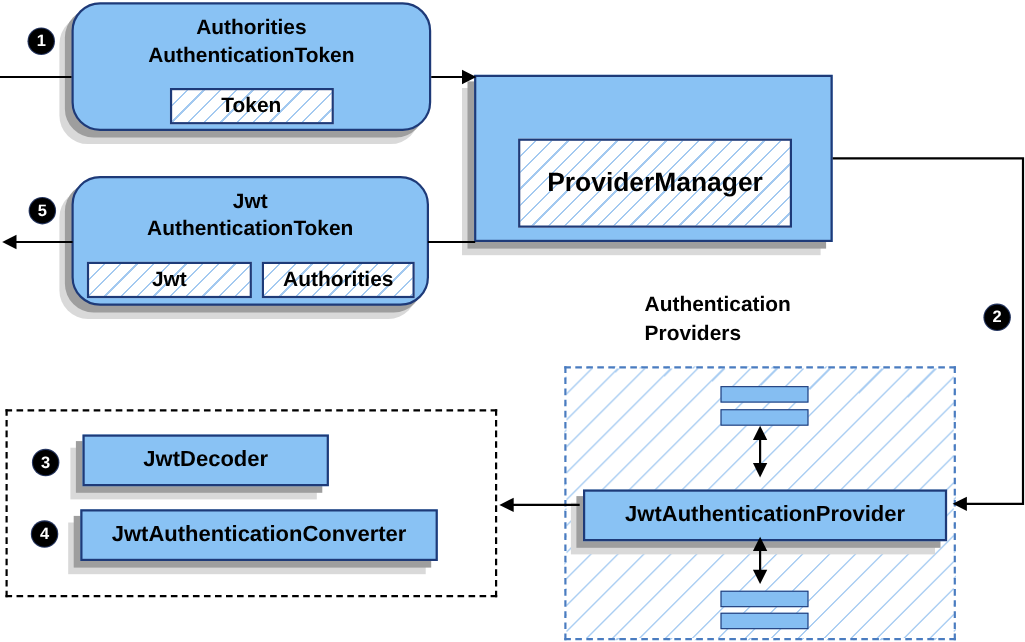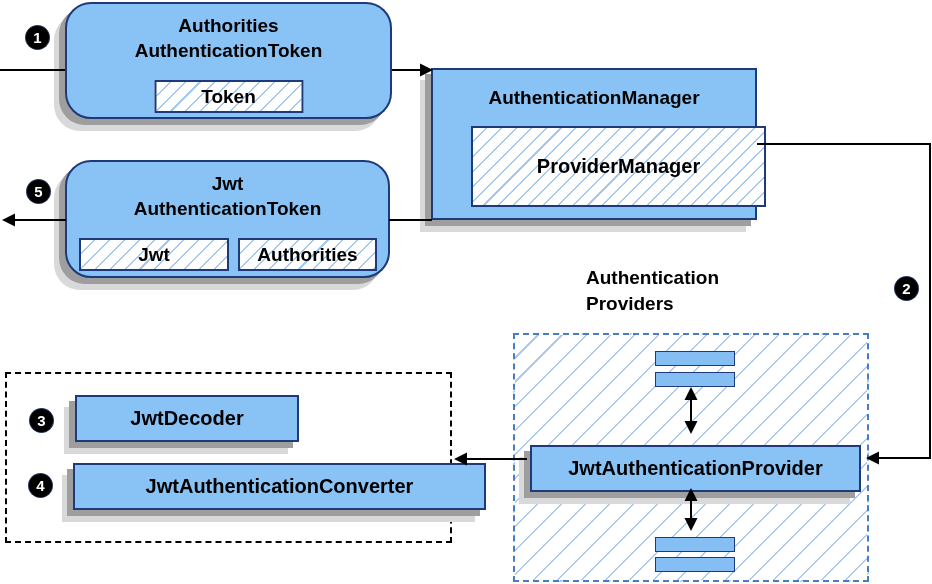--- a/index.html
+++ b/index.html
@@ -55,21 +55,21 @@
   .bearer-box { left: 65px; top: 2px; width: 327px; height: 117px; padding-top: 9px; }
   .bearer-box .chip { position: absolute; left: 50%; transform: translateX(-50%); top: 76px; width: 149px; height: 33px; }
 
   .jwt-box { left: 65px; top: 160px; width: 325px; height: 118px; padding-top: 9px; }
   .jwt-chip-row { position: absolute; left: 12px; top: 76px; display: flex; gap: 9px; }
   .jwt-chip-row .chip { position: static; }
   .chip-jwt { width: 150px; height: 33px; }
   .chip-authorities { width: 139px; height: 33px; }
 
   .manager-box { left: 431px; top: 68px; width: 326px; height: 152px; padding-top: 15px; }
-  .manager-box .chip { position: absolute; left: 38px; top: 56px; width: 295px; height: 81px; font-size: 20px; }
+  .manager-box .chip { position: absolute; left: 38px; top: 56px; width: 249px; height: 81px; font-size: 24px; }
 
   .providers-label {
     position: absolute; left: 586px; top: 265px; width: 200px;
     font-weight: bold; font-size: 19px; line-height: 26px; color: #000;
   }
 
   .providers-group {
     position: absolute; left: 513px; top: 333px; width: 356px; height: 249px;
     border: 2px dashed #4a7cc0;
   }
@@ -87,21 +87,21 @@
     position: absolute; left: 5px; top: 372px; width: 447px; height: 171px;
     border: 2.5px dashed #000; background: #fff;
   }
   .plain-box {
     position: absolute;
     background: #89c2f4; border: 2px solid #1e3a78;
     display: flex; align-items: center; justify-content: center;
     font-weight: bold; font-size: 20px; color: #000;
   }
   .decoder-box { left: 68px; top: 21px; width: 224px; height: 47px; }
-  .converter-box { left: 66px; top: 89px; width: 413px; height: 47px; }
+  .converter-box { left: 66px; top: 89px; width: 325px; height: 47px; }
 
   
   .badge {
     position: absolute; width: 23px; height: 23px; border-radius: 50%;
     background: #000; color: #fff;
     display: flex; align-items: center; justify-content: center;
     font-weight: bold; font-size: 15px; z-index: 7;
     box-shadow: 0 0 0 1px #25355f;
   }
   .badge-1 { left: 26px; top: 26px; }
@@ -134,21 +134,20 @@
       <div>Jwt</div>
       <div>AuthenticationToken</div>
     </div>
     <div class="jwt-chip-row">
       <div class="chip chip-jwt hatch-sm">Jwt</div>
       <div class="chip chip-authorities hatch-sm">Authorities</div>
     </div>
   </div>
 
   <div class="node shadow manager-box">
-    <div class="node-title">AuthenticationManager</div>
     <div class="chip hatch-sm">ProviderManager</div>
   </div>
 
   <div class="providers-label">
     <div>Authentication</div>
     <div>Providers</div>
   </div>
 
   <div class="providers-group hatch-lg">
     <div class="stub-bar" style="top:16px"></div>

